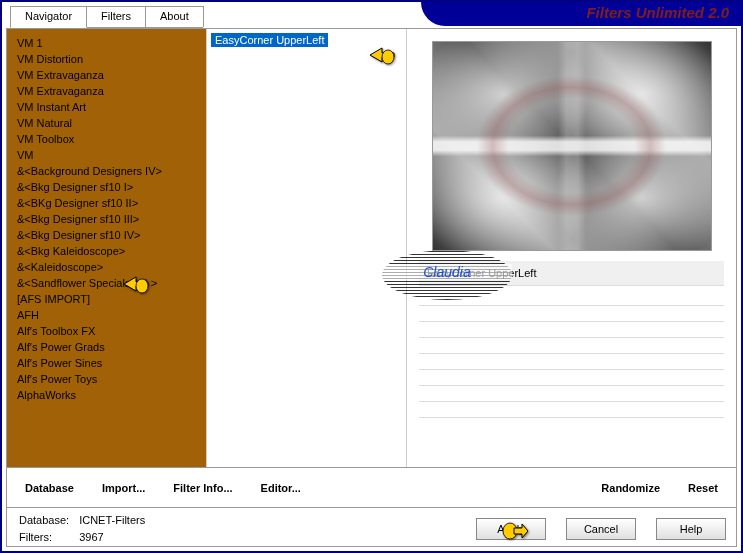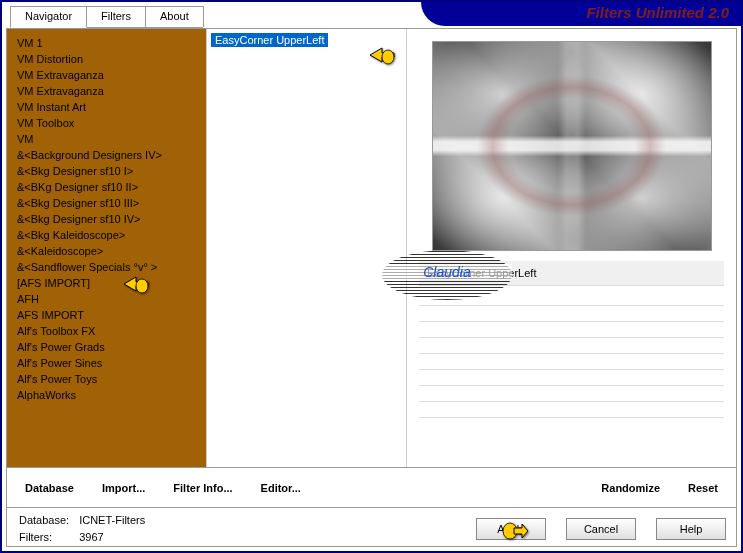--- a/index.html
+++ b/index.html
@@ -61,33 +61,33 @@
 </div>
 
 <div class="content">
   <div class="main-area">
     <div class="nav-list" id="navlist">
         <div class="nav-item">VM 1</div>
         <div class="nav-item">VM Distortion</div>
         <div class="nav-item">VM Extravaganza</div>
         <div class="nav-item">VM Extravaganza</div>
         <div class="nav-item">VM Instant Art</div>
+        <div class="nav-item">VM Natural</div>
         <div class="nav-item">VM Toolbox</div>
         <div class="nav-item">VM</div>
         <div class="nav-item">&amp;&lt;Background Designers IV&gt;</div>
         <div class="nav-item">&amp;&lt;Bkg Designer sf10 I&gt;</div>
         <div class="nav-item">&amp;&lt;BKg Designer sf10 II&gt;</div>
         <div class="nav-item">&amp;&lt;Bkg Designer sf10 III&gt;</div>
         <div class="nav-item">&amp;&lt;Bkg Designer sf10 IV&gt;</div>
         <div class="nav-item">&amp;&lt;Bkg Kaleidoscope&gt;</div>
         <div class="nav-item">&amp;&lt;Kaleidoscope&gt;</div>
         <div class="nav-item">&amp;&lt;Sandflower Specials °v° &gt;</div>
         <div class="nav-item">[AFS IMPORT]</div>
         <div class="nav-item">AFH</div>
-        <div class="nav-item">AFS IMPORT</div>
         <div class="nav-item">Alf's Toolbox FX</div>
         <div class="nav-item">Alf's Power Grads</div>
         <div class="nav-item">Alf's Power Sines</div>
         <div class="nav-item">Alf's Power Toys</div>
         <div class="nav-item">AlphaWorks</div>
       </div>
     <div class="filter-list" id="filterlist"><div class="filter-item selected">EasyCorner UpperLeft</div></div>
     <div class="preview-area">
       <div class="preview-img"></div>
       <div class="filter-name">EasyCorner UpperLeft</div>

